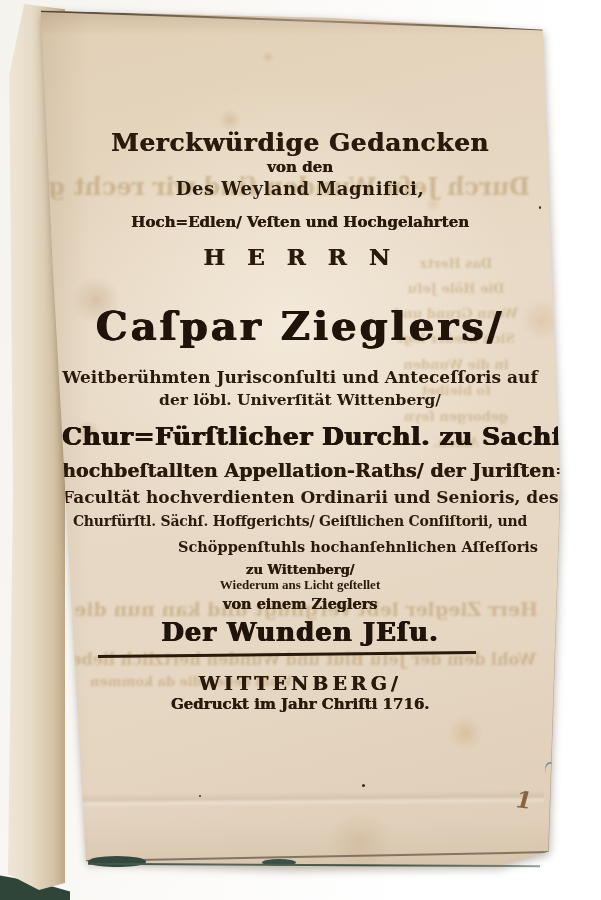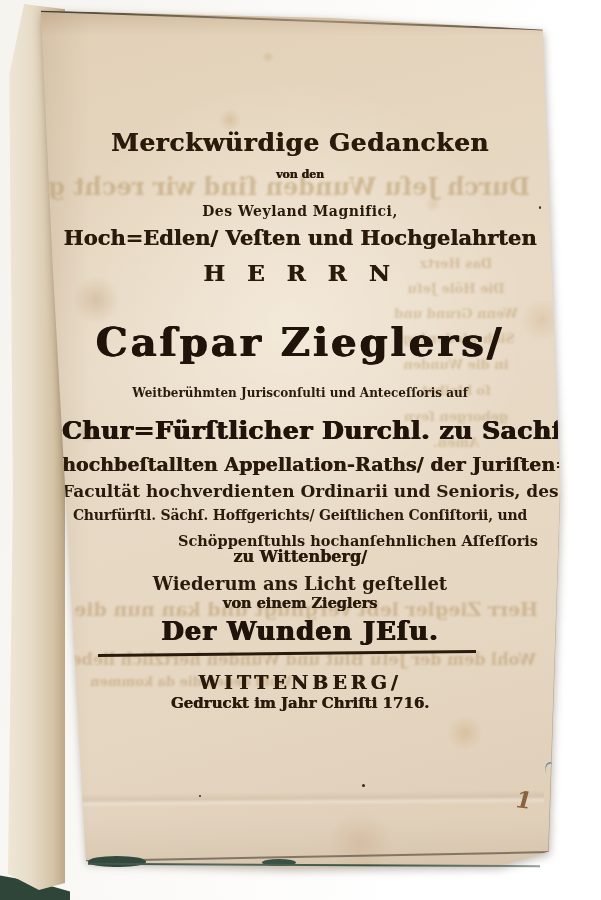--- a/index.html
+++ b/index.html
@@ -64,35 +64,35 @@
   .g-b1{left:62px;top:598px;width:476px;font-size:19px;}
   .g-b2{left:62px;top:650px;width:476px;font-size:16px;}
   .g-b3{left:62px;top:674px;width:230px;font-size:13px;text-align:left;}
   
   .text{position:absolute;left:62px;top:128px;width:476px;text-align:center;color:#2a1a0b;}
   .text div{white-space:nowrap;}
   .blk{font-weight:bold;text-shadow:.5px 0 currentColor;}
   .med{font-weight:bold;}
   .disp{font-weight:bold;text-shadow:.8px 0 currentColor,-.4px 0 currentColor;color:#20130a;}
   .ln1{font-size:25px;line-height:30px;margin-top:0;letter-spacing:.5px;}
-  .ln2{font-size:11px;line-height:15px;margin-top:9px;}
+  .ln2{font-size:15px;line-height:15px;margin-top:2px;}
   .ln3{font-size:45px;line-height:58px;margin-top:3px;letter-spacing:6px;}
-  .ln4{font-size:14px;line-height:19px;margin-top:20px;letter-spacing:.5px;}
-  .ln5{font-size:21px;line-height:28px;margin-top:3px;}
+  .ln4{font-size:18px;line-height:19px;margin-top:4px;letter-spacing:.5px;}
+  .ln5{font-size:15px;line-height:28px;margin-top:10px;}
   .ln6{font-size:23px;line-height:28px;margin-top:7px;letter-spacing:7px;}
   .ln7{font-size:40px;line-height:62px;margin-top:24px;letter-spacing:3px;}
-  .ln8{font-size:12px;line-height:21px;margin-top:10px;}
+  .ln8{font-size:17px;line-height:21px;margin-top:10px;}
   .ln9{font-size:15.5px;line-height:20px;margin-top:2px;}
   .ln10{font-size:25px;line-height:38px;margin-top:8px;letter-spacing:.5px;}
   .ln11{font-size:19px;line-height:25px;margin-top:2px;}
   .ln12{font-size:17px;line-height:21px;margin-top:4px;}
   .ln13{font-size:14px;line-height:18px;margin-top:4px;letter-spacing:-.2px;}
   .ln14{font-size:14.5px;line-height:17px;margin-top:8px;text-align:right;}
-  .ln15{font-size:16px;line-height:16px;}
-  .ln16{font-size:18px;line-height:14px;margin-top:12px;}
+  .ln15{font-size:13px;line-height:16px;margin-top:7px;}
+  .ln16{font-size:13px;line-height:14px;margin-top:0;font-family:Liberation Serif, serif;}
   .ln17{font-size:14.5px;line-height:15px;margin-top:4px;}
   .ln18{font-size:26px;line-height:29px;margin-top:7px;letter-spacing:1px;}
   .rule{height:2.5px;width:378px;margin:6px auto 0 36px;background:#2a1a0c;transform:rotate(-.6deg);}
   .ln19{font-size:19px;line-height:19px;margin-top:18px;letter-spacing:4px;}
   .ln20{font-size:15px;line-height:19px;margin-top:2px;}
   
   .hand-one{position:absolute;left:516px;top:786px;font-size:23px;color:#7b4f2a;
     transform:rotate(7deg) skewX(-8deg);opacity:.85;font-weight:bold;}
   .blue-mark{position:absolute;left:544px;top:762px;width:11px;height:9px;
     border-top:2px solid rgba(90,125,150,.75);border-radius:60% 40% 0 0/100% 80% 0 0;transform:rotate(-18deg);}
@@ -129,20 +129,21 @@
       <div class="ghost g-b3">Wohl denen die da kommen</div>
 
       <div class="text">
         <div class="ln1 blk">Merckwürdige Gedancken</div>
         <div class="ln2 blk">von den</div>
         <div class="ln4 med">Des Weyland Magnifici,</div>
         <div class="ln5 blk">Hoch=Edlen/ Veſten und Hochgelahrten</div>
         <div class="ln6 blk">H E R R N</div>
         <div class="ln7 disp">Caſpar Zieglers/</div>
         <div class="ln8 med">Weitberühmten Jurisconſulti und Anteceſſoris auf</div>
+        <div class="ln9 med">der löbl. Univerſität Wittenberg/</div>
         <div class="ln10 disp">Chur=Fürſtlicher Durchl. zu Sachſen</div>
         <div class="ln11 blk">hochbeſtallten Appellation-Raths/ der Juriſten=</div>
         <div class="ln12 med">Facultät hochverdienten Ordinarii und Senioris, des</div>
         <div class="ln13 med">Churfürſtl. Sächſ. Hoffgerichts/ Geiſtlichen Conſiſtorii, und</div>
         <div class="ln14 med">Schöppenſtuhls hochanſehnlichen Aſſeſſoris</div>
         <div class="ln15 blk">zu Wittenberg/</div>
         <div class="ln16 med">Wiederum ans Licht geſtellet</div>
         <div class="ln17 blk">von einem Zieglers</div>
         <div class="ln18 disp">Der Wunden JEſu.</div>
         <div class="rule"></div>

